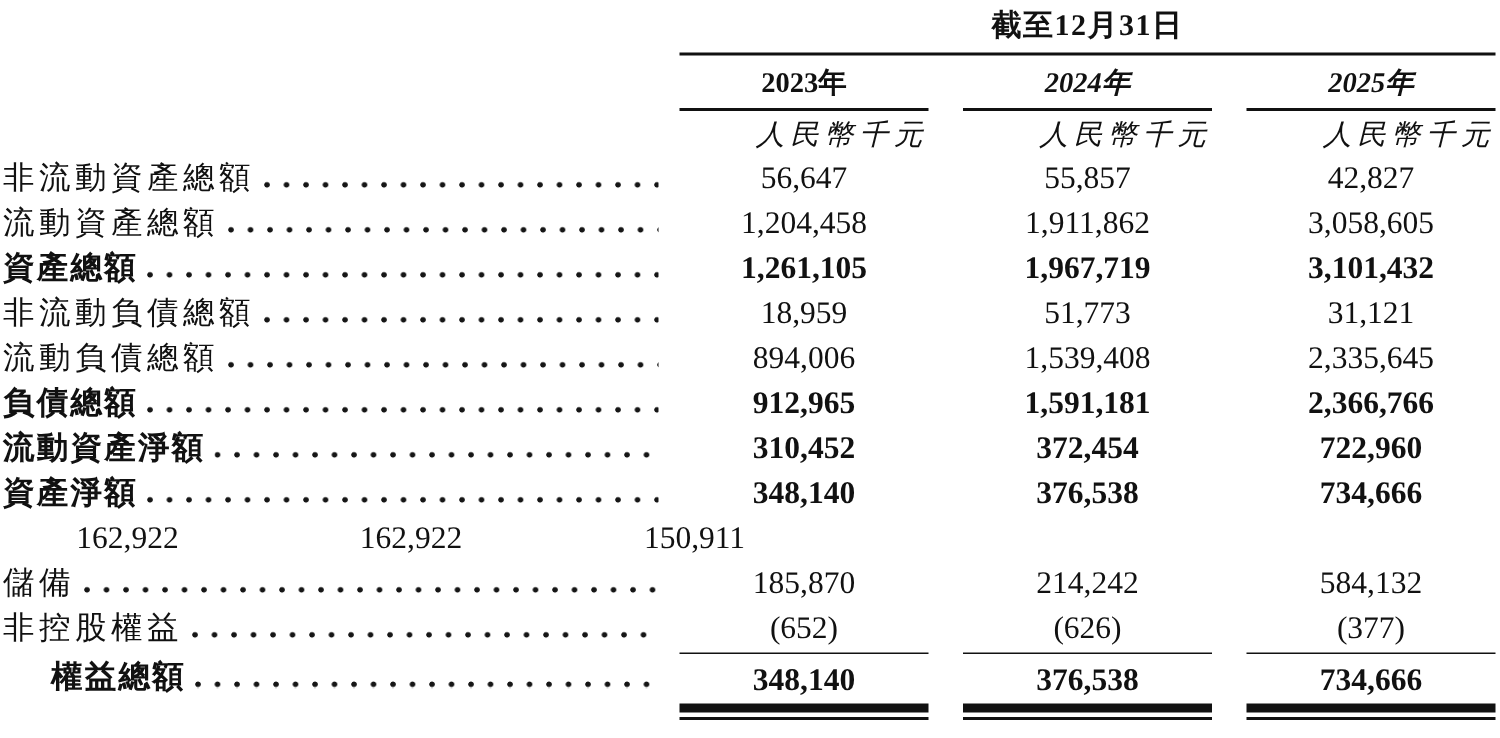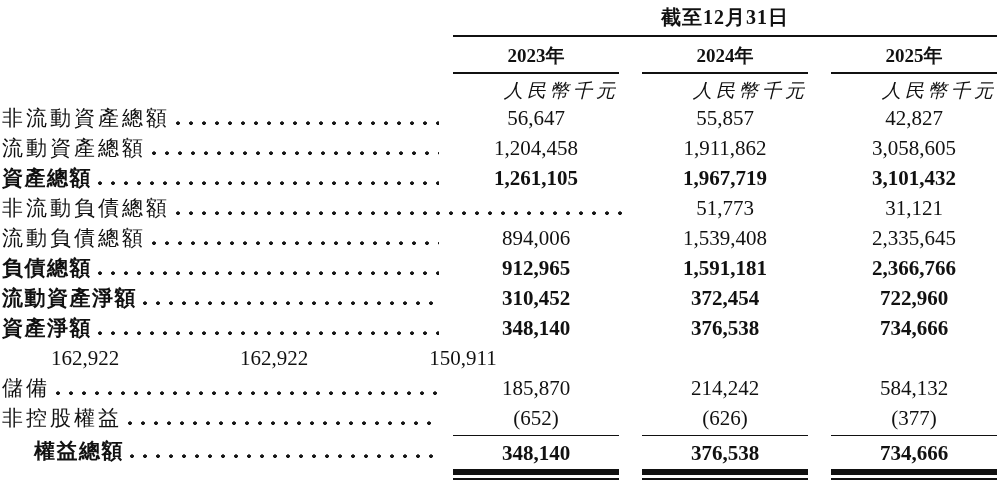--- a/index.html
+++ b/index.html
@@ -26,21 +26,21 @@
     font-size: 20px;
     line-height: 24px;
     font-weight: bold;
     text-align: center;
     letter-spacing: 1px;
     padding: 3px 0 6px 0;
     border-bottom: 2.5px solid #111;
   }
   .col-row { display: flex; }
   .col-cell { width: 166px; }
-  .col-cell + .col-cell { margin-left: 23px; }
+  .col-cell + .col-cell { margin-left: 23px; font-style: italic; }
   .year-cell {
     font-size: 19px;
     line-height: 24px;
     font-weight: bold;
     text-align: center;
     padding: 7px 0 4px 0;
     border-bottom: 2px solid #111;
   }
   .unit-cell {
     font-size: 19px;
@@ -147,20 +147,21 @@
     </div>
     <div class="num">1,261,105</div>
     <div class="num">1,967,719</div>
     <div class="num">3,101,432</div>
   </div>
       <div class="row">
     <div class="label-cell">
       <span class="label">非流動負債總額</span>
       <span class="leader"></span>
     </div>
+    <div class="num">18,959</div>
     <div class="num">51,773</div>
     <div class="num">31,121</div>
   </div>
       <div class="row">
     <div class="label-cell">
       <span class="label">流動負債總額</span>
       <span class="leader"></span>
     </div>
     <div class="num">894,006</div>
     <div class="num">1,539,408</div>

